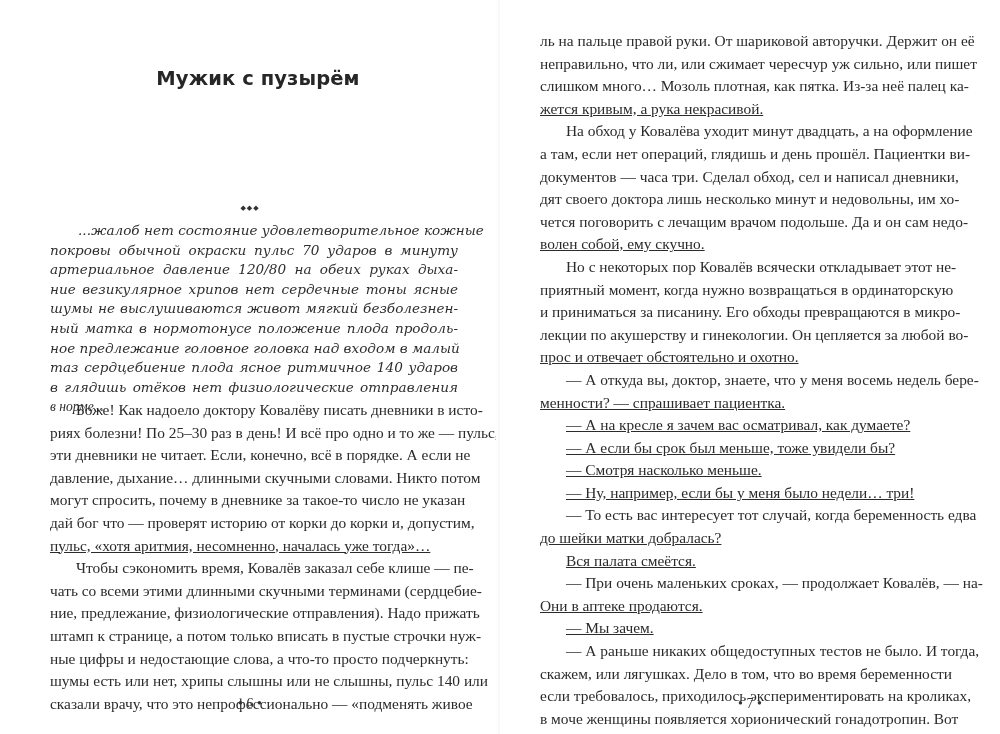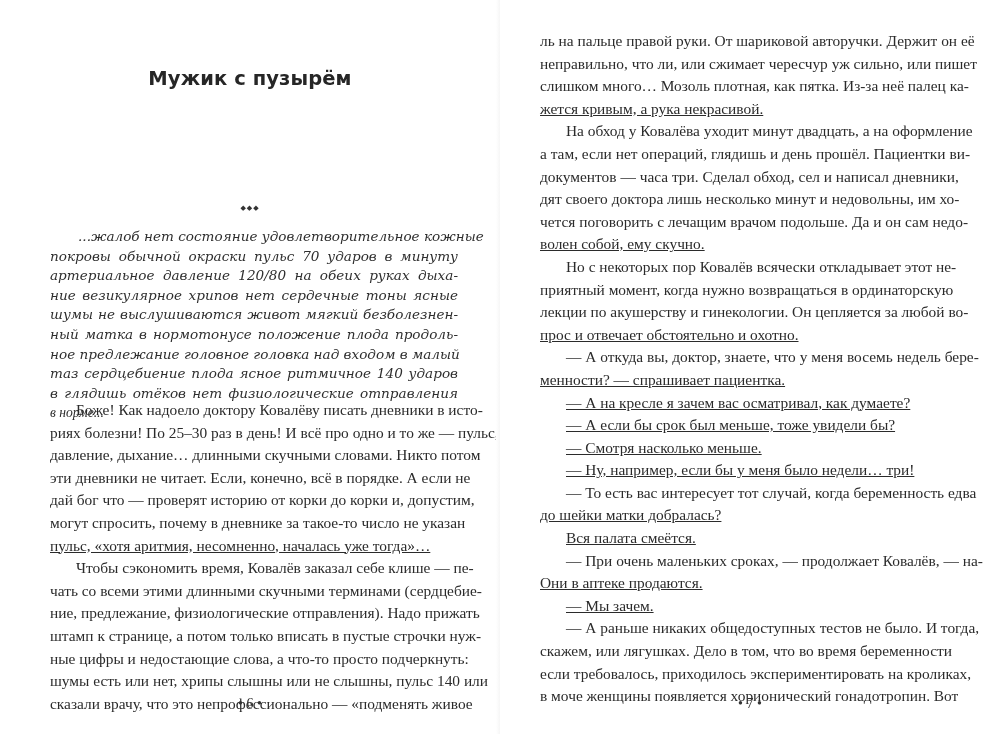--- a/index.html
+++ b/index.html
@@ -23,21 +23,21 @@
     .page-left {
       left: 0;
       width: 500px;
     }
     .page-right {
       left: 500px;
       width: 500px;
     }
     .chapter-title {
       position: absolute;
-      left: 0;
+      left: 8px;
       width: 500px;
       top: 67px;
       text-align: center;
       font-family: "DejaVu Sans", sans-serif;
       font-weight: bold;
       font-size: 19.5px;
       color: #262626;
       letter-spacing: 0.1px;
     }
     .ornament {
@@ -48,21 +48,21 @@
       text-align: center;
       font-family: "DejaVu Sans", sans-serif;
       font-size: 7px;
       letter-spacing: 1px;
       color: #333;
     }
     .handwritten {
       position: absolute;
       left: 50px;
       width: 408px;
-      top: 227px;
+      top: 221px;
       font-family: "DejaVu Serif", serif;
       font-style: italic;
       font-size: 13.6px;
       line-height: 19.6px;
       color: #2e2e2e;
       text-align: justify;
       hyphens: manual;
     }
     .handwritten .hw-line {
       display: block;
@@ -141,24 +141,24 @@
       <span class="hw-line">шумы не выслушиваются живот мягкий безболезнен-</span>
       <span class="hw-line">ный матка в нормотонусе положение плода продоль-</span>
       <span class="hw-line">ное предлежание головное головка над входом в малый</span>
       <span class="hw-line">таз сердцебиение плода ясное ритмичное 140 ударов</span>
       <span class="hw-line">в глядишь отёков нет физиологические отправления</span>
       <span class="hw-line last">в норме...</span>
     </div>
   <div class="body-text body-left" id="left-body">
       <span class="line indent">Боже! Как надоело доктору Ковалёву писать дневники в исто-</span>
       <span class="line">риях болезни! По 25–30 раз в день! И всё про одно и то же — пульс,</span>
+      <span class="line">эти дневники не читает. Если, конечно, всё в порядке. А если не</span>
       <span class="line">давление, дыхание… длинными скучными словами. Никто потом</span>
-      <span class="line">эти дневники не читает. Если, конечно, всё в порядке. А если не</span>
+      <span class="line">могут спросить, почему в дневнике за такое-то число не указан</span>
       <span class="line">дай бог что — проверят историю от корки до корки и, допустим,</span>
-      <span class="line">могут спросить, почему в дневнике за такое-то число не указан</span>
       <span class="line last">пульс, «хотя аритмия, несомненно, началась уже тогда»…</span>
       <span class="line indent">Чтобы сэкономить время, Ковалёв заказал себе клише — пе-</span>
       <span class="line">чать со всеми этими длинными скучными терминами (сердцебие-</span>
       <span class="line">ние, предлежание, физиологические отправления). Надо прижать</span>
       <span class="line">штамп к странице, а потом только вписать в пустые строчки нуж-</span>
       <span class="line">ные цифры и недостающие слова, а что-то просто подчеркнуть:</span>
       <span class="line">шумы есть или нет, хрипы слышны или не слышны, пульс 140 или</span>
       <span class="line">сказали врачу, что это непрофессионально — «подменять живое</span>
     </div>
   <div class="folio folio-left">• 6 •</div>
@@ -173,20 +173,21 @@
     <span class="line">слишком много… Мозоль плотная, как пятка. Из-за неё палец ка-</span>
     <span class="line last">жется кривым, а рука некрасивой.</span>
     <span class="line indent">На обход у Ковалёва уходит минут двадцать, а на оформление</span>
     <span class="line">а там, если нет операций, глядишь и день прошёл. Пациентки ви-</span>
     <span class="line">документов — часа три. Сделал обход, сел и написал дневники,</span>
     <span class="line">дят своего доктора лишь несколько минут и недовольны, им хо-</span>
     <span class="line">чется поговорить с лечащим врачом подольше. Да и он сам недо-</span>
     <span class="line last">волен собой, ему скучно.</span>
     <span class="line indent">Но с некоторых пор Ковалёв всячески откладывает этот не-</span>
     <span class="line">приятный момент, когда нужно возвращаться в ординаторскую</span>
+    <span class="line">и приниматься за писанину. Его обходы превращаются в микро-</span>
     <span class="line">лекции по акушерству и гинекологии. Он цепляется за любой во-</span>
     <span class="line last">прос и отвечает обстоятельно и охотно.</span>
     <span class="line indent">— А откуда вы, доктор, знаете, что у меня восемь недель бере-</span>
     <span class="line last">менности? — спрашивает пациентка.</span>
     <span class="line indent last">— А на кресле я зачем вас осматривал, как думаете?</span>
     <span class="line indent last">— А если бы срок был меньше, тоже увидели бы?</span>
     <span class="line indent last">— Смотря насколько меньше.</span>
     <span class="line indent last">— Ну, например, если бы у меня было недели… три!</span>
     <span class="line indent">— То есть вас интересует тот случай, когда беременность едва</span>
     <span class="line last">до шейки матки добралась?</span>

